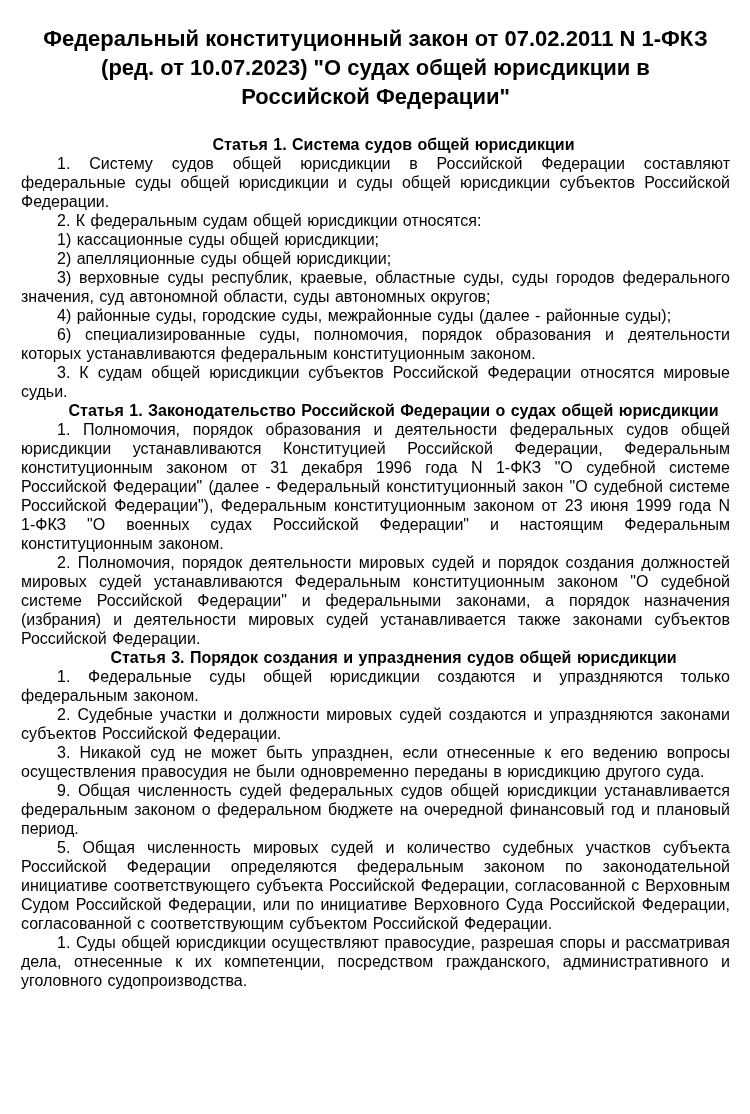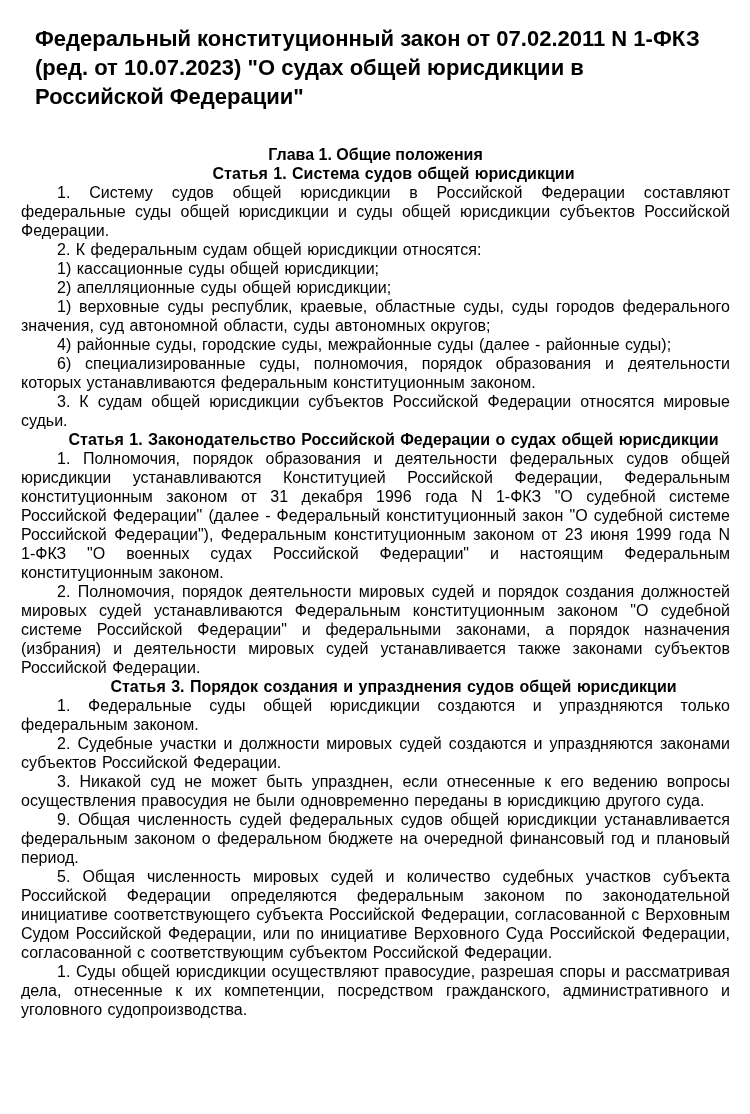--- a/index.html
+++ b/index.html
@@ -13,22 +13,22 @@
     width: 750px;
     min-height: 1114px;
     box-sizing: border-box;
     background: #ffffff;
     padding: 24px 20px 30px 21px;
   }
   .doc-title {
     font-size: 22px;
     line-height: 29px;
     font-weight: bold;
-    text-align: left;
-    margin: 0 14px 34px 14px;
+    text-align: center;
+    margin: 0 14px 24px 14px;
     letter-spacing: 0;
   }
   .doc-body {
     font-size: 16px;
     line-height: 19px;
   }
   .chapter-heading {
     font-weight: bold;
     text-align: center;
     margin: 0;
@@ -48,28 +48,27 @@
     text-align: center;
   }
 </style>
 </head>
 <body>
 
 <div class="page">
   <h1 class="doc-title">Федеральный конституционный закон от 07.02.2011 N 1-ФКЗ (ред. от 10.07.2023) "О судах общей юрисдикции в Российской Федерации"</h1>
 
   <div class="doc-body">
-    <p class="chapter-heading">Глава 1. Общие положения</p>
 
   <p class="para heading">Статья 1. Система судов общей юрисдикции</p>
       <p class="para">1. Систему судов общей юрисдикции в Российской Федерации составляют федеральные суды общей юрисдикции и суды общей юрисдикции субъектов Российской Федерации.</p>
       <p class="para">2. К федеральным судам общей юрисдикции относятся:</p>
       <p class="para">1) кассационные суды общей юрисдикции;</p>
       <p class="para">2) апелляционные суды общей юрисдикции;</p>
-      <p class="para">1) верховные суды республик, краевые, областные суды, суды городов федерального значения, суд автономной области, суды автономных округов;</p>
+      <p class="para">3) верховные суды республик, краевые, областные суды, суды городов федерального значения, суд автономной области, суды автономных округов;</p>
       <p class="para">4) районные суды, городские суды, межрайонные суды (далее - районные суды);</p>
       <p class="para">6) специализированные суды, полномочия, порядок образования и деятельности которых устанавливаются федеральным конституционным законом.</p>
       <p class="para">3. К судам общей юрисдикции субъектов Российской Федерации относятся мировые судьи.</p>
       <p class="para heading">Статья 1. Законодательство Российской Федерации о судах общей юрисдикции</p>
       <p class="para">1. Полномочия, порядок образования и деятельности федеральных судов общей юрисдикции устанавливаются Конституцией Российской Федерации, Федеральным конституционным законом от 31 декабря 1996 года N 1-ФКЗ "О судебной системе Российской Федерации" (далее - Федеральный конституционный закон "О судебной системе Российской Федерации"), Федеральным конституционным законом от 23 июня 1999 года N 1-ФКЗ "О военных судах Российской Федерации" и настоящим Федеральным конституционным законом.</p>
       <p class="para">2. Полномочия, порядок деятельности мировых судей и порядок создания должностей мировых судей устанавливаются Федеральным конституционным законом "О судебной системе Российской Федерации" и федеральными законами, а порядок назначения (избрания) и деятельности мировых судей устанавливается также законами субъектов Российской Федерации.</p>
       <p class="para heading">Статья 3. Порядок создания и упразднения судов общей юрисдикции</p>
       <p class="para">1. Федеральные суды общей юрисдикции создаются и упраздняются только федеральным законом.</p>
       <p class="para">2. Судебные участки и должности мировых судей создаются и упраздняются законами субъектов Российской Федерации.</p>
       <p class="para">3. Никакой суд не может быть упразднен, если отнесенные к его ведению вопросы осуществления правосудия не были одновременно переданы в юрисдикцию другого суда.</p>

